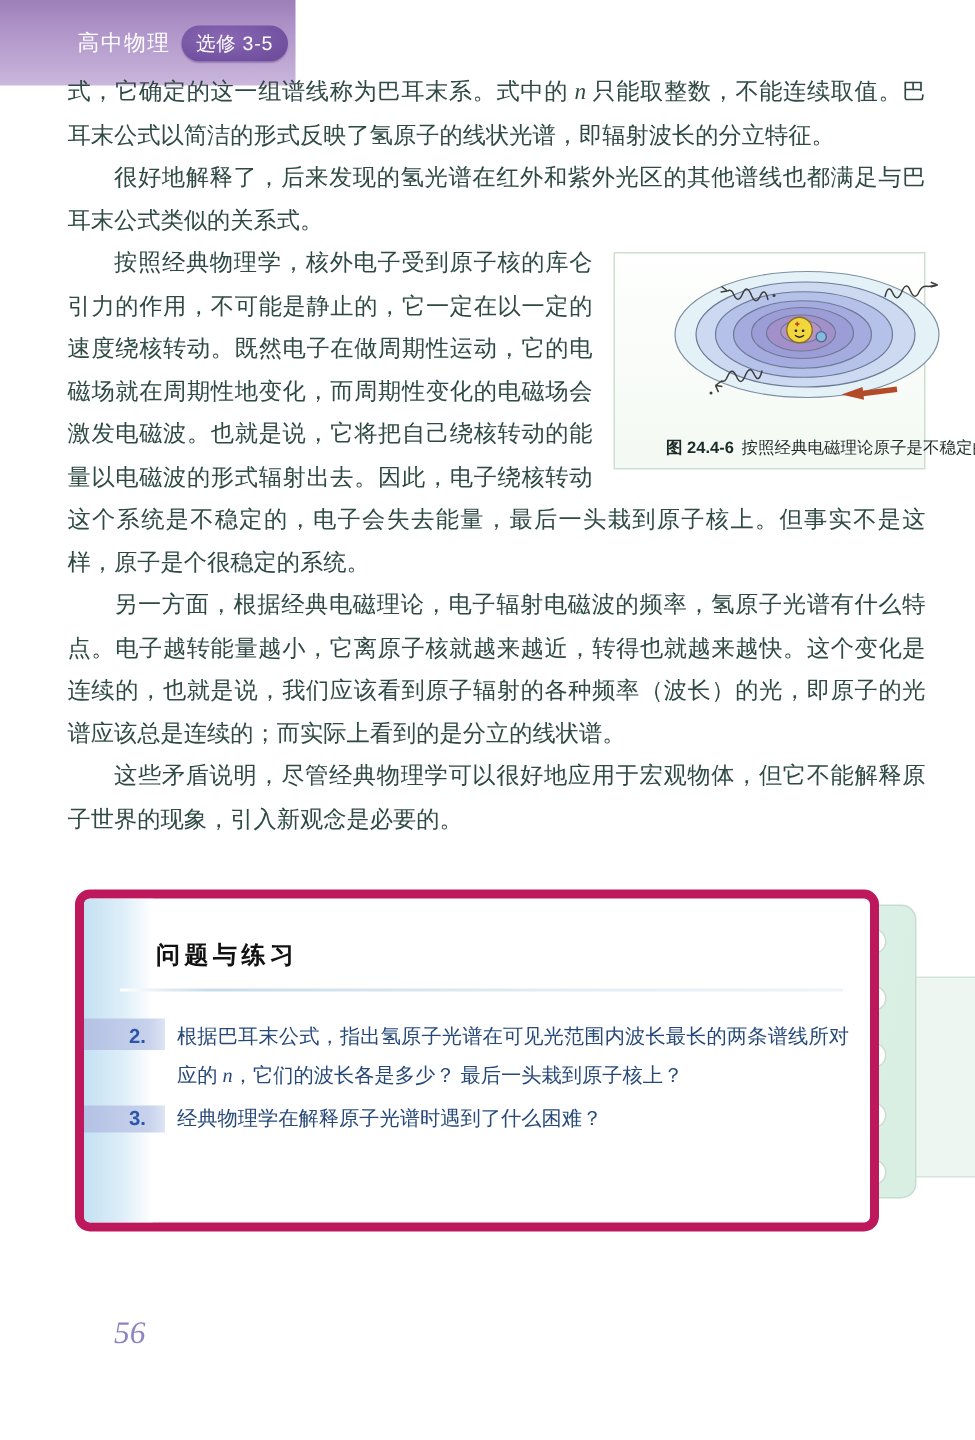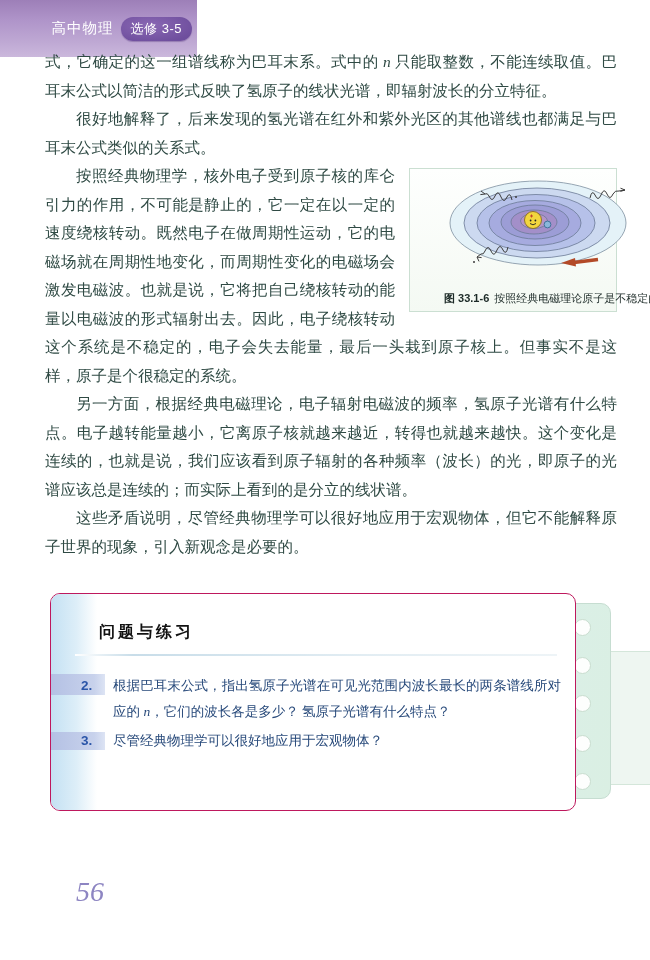--- a/index.html
+++ b/index.html
@@ -57,21 +57,21 @@
     position:absolute;left:82px;top:10px;width:527px;height:194px;
     background:linear-gradient(100deg,#def0fa 0%,#daefe3 100%);
     border:1px solid #c6ddd1;border-radius:10px;
   }
   .notch{
     position:absolute;width:17px;height:17px;border-radius:50%;
     background:#fdfefd;border:1px solid #c9ddcf;box-sizing:border-box;
   }
   .card-main{
     position:absolute;left:50px;top:0;width:524px;height:216px;
-    background:#ffffff;border:1px solid #be185d;border-radius:10px;
+    background:#ffffff;border:6px solid #be185d;border-radius:10px;
     overflow:hidden;
   }
   .card-strip{
     position:absolute;left:0;top:0;bottom:0;width:46px;
     background:linear-gradient(90deg,#c4e1f3 0%,#ddeef8 55%,#ffffff 100%);
   }
   .card-title{
     position:absolute;left:48px;top:28px;
     font-family:"Liberation Sans","DejaVu Sans",sans-serif;
     font-weight:bold;font-size:16px;color:#111;letter-spacing:3px;
@@ -86,21 +86,21 @@
   .qnum-band{
     position:absolute;left:0;top:4px;width:54px;height:18px;
     background:linear-gradient(90deg,#b4c1e4 0%,#c8d2ec 80%,#dde4f4 100%);
   }
   .qnum{
     position:absolute;left:30px;top:0;color:#2a55a8;font-weight:bold;
     font-size:13.5px;font-family:"Liberation Sans","DejaVu Sans",sans-serif;
   }
   
   .page-number{
-    position:absolute;left:76px;top:876px;font-size:28px;
+    position:absolute;left:76px;top:876px;font-size:21px;
     font-style:italic;color:#8d85c2;
   }
 </style>
 </head>
 <body>
 
 <div class="page">
 
   <div class="header-band">
     <span class="header-course">高中物理</span>
@@ -151,21 +151,21 @@
             <path d="M64,74 q-2,9 -5,3 q-3,-7 -6,0 q-3,8 -6,1 q-3,-7 -6,0 q-1.5,4 -4,3 l-4,3"></path>
             <path d="M33,84 l2,4.4 m-2,-4.4 l4.6,0.6"></path>
             <circle cx="30" cy="89" r="1" fill="#3c3c3c" stroke="none"></circle>
           </g>
 
           <g>
             <path d="M154,86.5 L130,89.5" stroke="#b34a28" stroke-width="3.6" fill="none"></path>
             <polygon points="131,85 117,90 132,93.5" fill="#b34a28"></polygon>
           </g>
         </svg>
-        <span class="figure-caption" style="display:block;"><b>图 33.1-6</b><span>按照经典电磁理论原子是不稳定的</span></span>
+        <span class="figure-caption" style="display:block;"><b>图 24.4-6</b><span>按照经典电磁理论原子是不稳定的</span></span>
       </span>
       <span>按照经典物理学，核外电子受到原子核的库仑引力的作用，不可能是静止的，它一定在以一定的速度绕核转动。既然电子在做周期性运动，它的电磁场就在周期性地变化，而周期性变化的电磁场会激发电磁波。也就是说，它将把自己绕核转动的能量以电磁波的形式辐射出去。因此，电子绕核转动这个系统是不稳定的，电子会失去能量，最后一头栽到原子核上。但事实不是这样，原子是个很稳定的系统。</span>
     </p>
 
     <p class="indent">另一方面，根据经典电磁理论，电子辐射电磁波的频率，氢原子光谱有什么特点。电子越转能量越小，它离原子核就越来越近，转得也就越来越快。这个变化是连续的，也就是说，我们应该看到原子辐射的各种频率（波长）的光，即原子的光谱应该总是连续的；而实际上看到的是分立的线状谱。</p>
 
     <p class="indent">这些矛盾说明，尽管经典物理学可以很好地应用于宏观物体，但它不能解释原子世界的现象，引入新观念是必要的。</p>
   </div>
 
   <div class="exercise-wrap">
@@ -183,26 +183,26 @@
       <div class="card-divider"></div>
 
       <div class="qlist">
         <div class="qitem">
           <span class="qnum-band"></span>
           <span class="qnum">1.</span>
         </div>
         <div class="qitem">
           <span class="qnum-band"></span>
           <span class="qnum">2.</span>
-          <span>根据巴耳末公式，指出氢原子光谱在可见光范围内波长最长的两条谱线所对应的 </span><span class="var">n</span><span>，它们的波长各是多少？ 氢原子光谱有什么特点？</span>
+          <span>根据巴耳末公式，指出氢原子光谱在可见光范围内波长最长的两条谱线所对应的 </span><span class="var">n</span><span>，它们的波长各是多少？ 最后一头栽到原子核上？</span>
         </div>
         <div class="qitem">
           <span class="qnum-band"></span>
           <span class="qnum">3.</span>
-          <span>尽管经典物理学可以很好地应用于宏观物体？</span>
+          <span>经典物理学在解释原子光谱时遇到了什么困难？</span>
         </div>
       </div>
     </div>
   </div>
 
   <div class="page-number">56</div>
 
 </div>
 
 </body></html>

